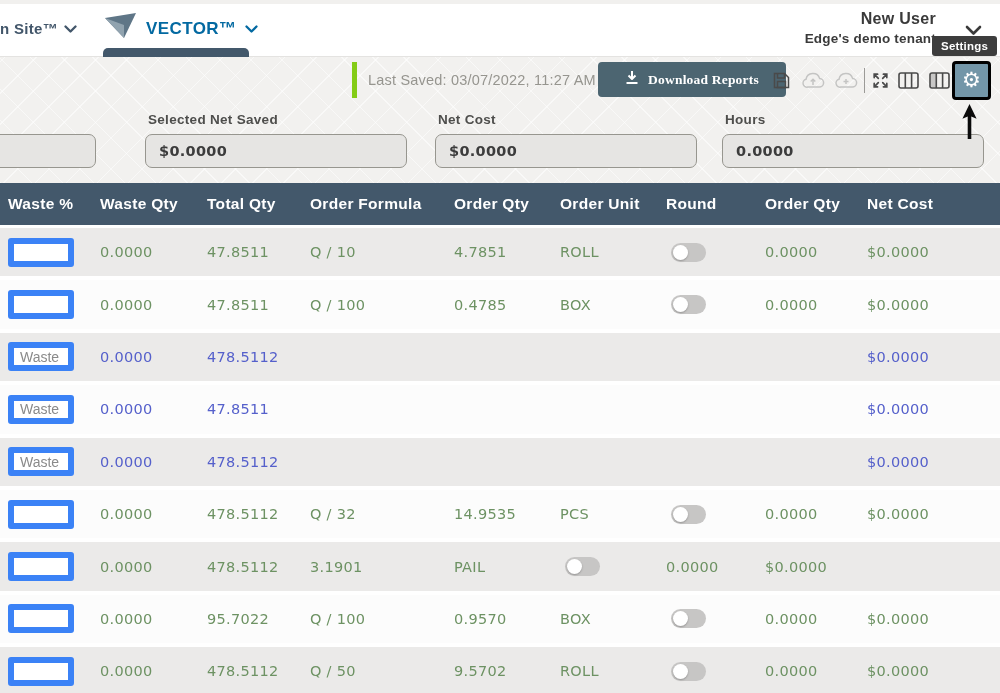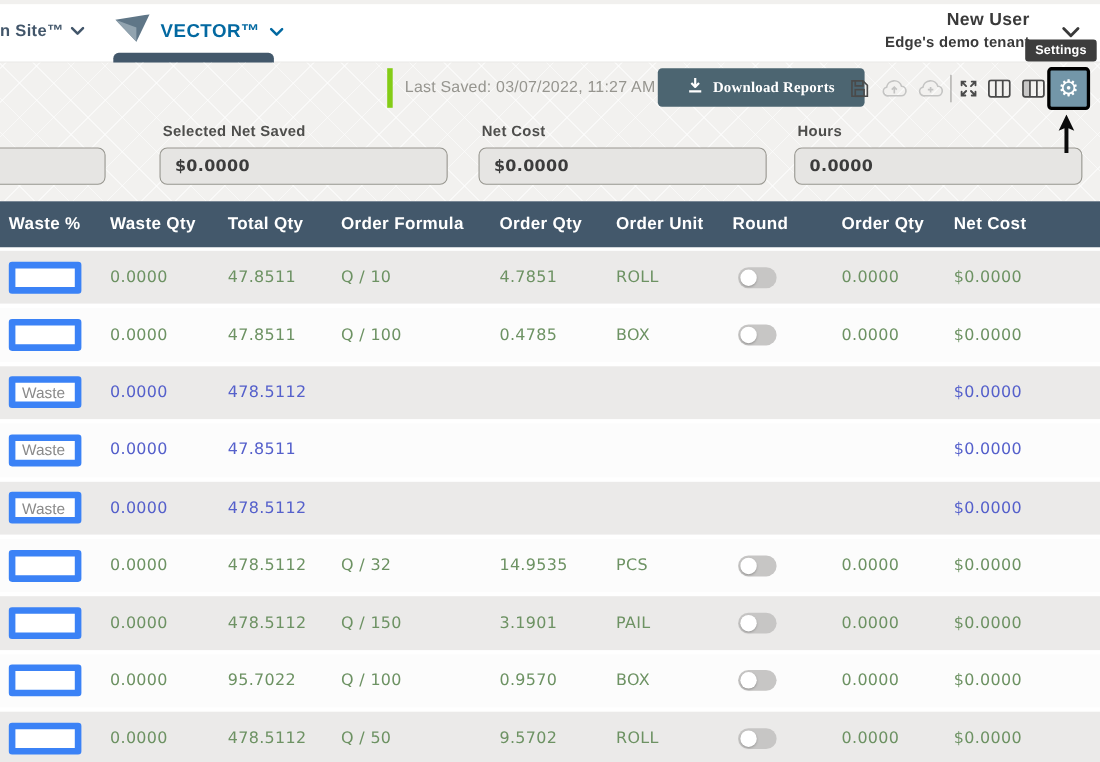--- a/index.html
+++ b/index.html
@@ -303,21 +303,20 @@
     <div class="cell">0.0000</div>
     <div class="cell">$0.0000</div>
   </div>
 
   <div class="trow alt green">
     <div class="cell c0">
       <input class="waste-input" type="text" style="">
     </div>
     <div class="cell">0.0000</div>
     <div class="cell">478.5112</div>
-    <div class="cell">Q / 150</div>
     <div class="cell">3.1901</div>
     <div class="cell">PAIL</div>
     <div class="cell">
       <span class="toggle">
               <span class="knob"></span>
             </span>
     </div>
     <div class="cell">0.0000</div>
     <div class="cell">$0.0000</div>
   </div>

